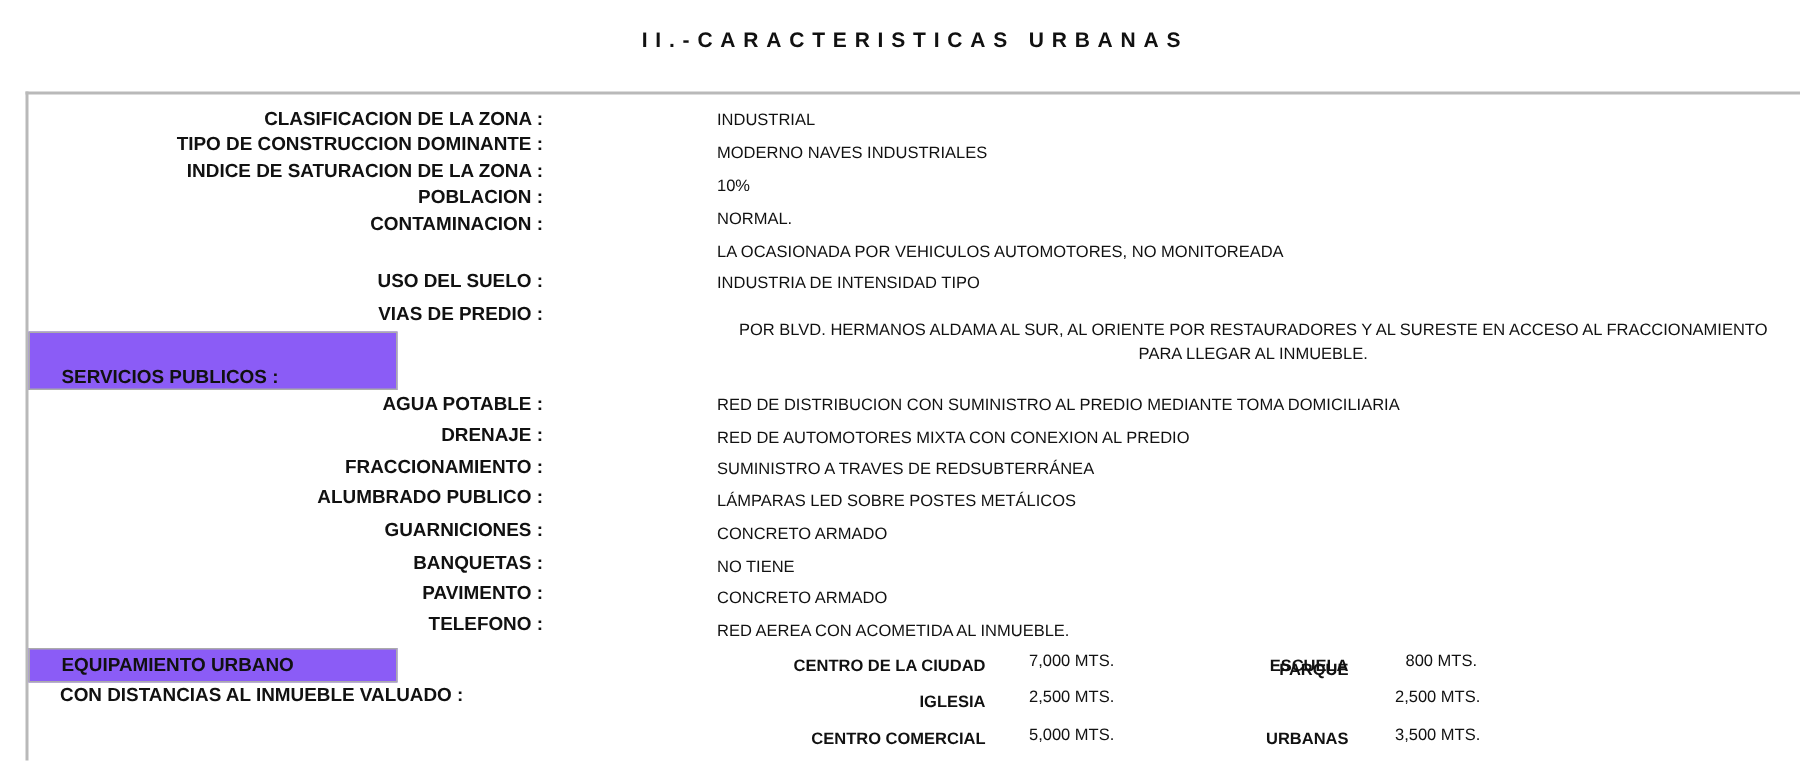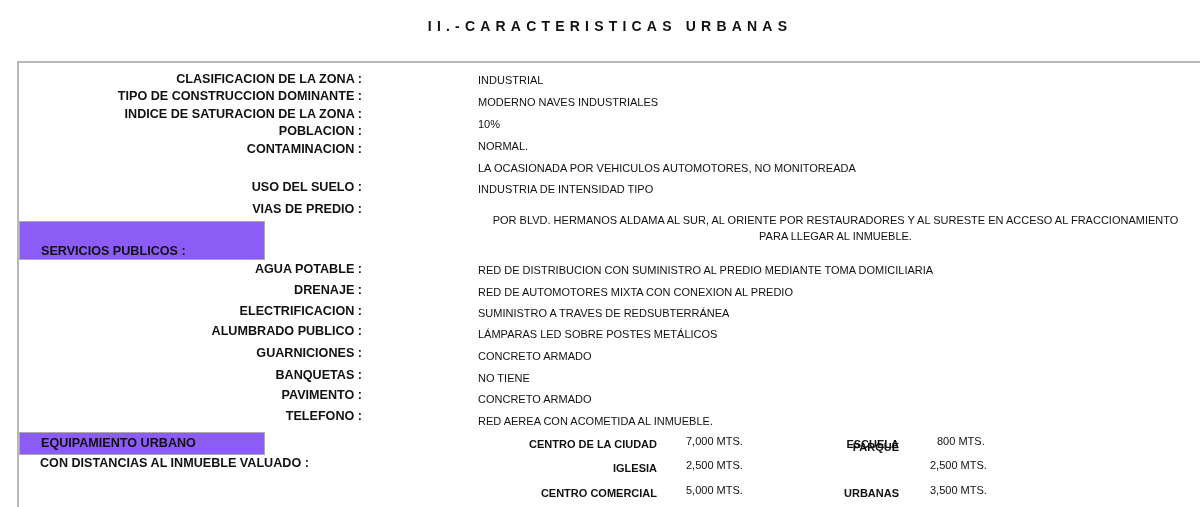--- a/index.html
+++ b/index.html
@@ -53,21 +53,21 @@
 <div class="gray-box" style="top:221px;height:39px">
   <span style="top:22px">SERVICIOS PUBLICOS :</span>
 </div>
 
 <div class="lbl" style="top:262px">AGUA POTABLE :</div>
 <div class="val" style="top:264px">RED DE DISTRIBUCION CON SUMINISTRO AL PREDIO MEDIANTE TOMA DOMICILIARIA</div>
 
 <div class="lbl" style="top:283px">DRENAJE :</div>
 <div class="val" style="top:286px">RED DE AUTOMOTORES MIXTA CON CONEXION AL PREDIO</div>
 
-<div class="lbl" style="top:304px">ELECTRIFICACION :</div>
+<div class="lbl" style="top:304px">FRACCIONAMIENTO :</div>
 <div class="val" style="top:307px">SUMINISTRO A TRAVES DE REDSUBTERRÁNEA</div>
 
 <div class="lbl" style="top:324px">ALUMBRADO PUBLICO :</div>
 <div class="val" style="top:328px">LÁMPARAS LED SOBRE POSTES METÁLICOS</div>
 
 <div class="lbl" style="top:346px">GUARNICIONES :</div>
 <div class="val" style="top:350px">CONCRETO ARMADO</div>
 
 <div class="lbl" style="top:368px">BANQUETAS :</div>
 <div class="val" style="top:372px">NO TIENE</div>

